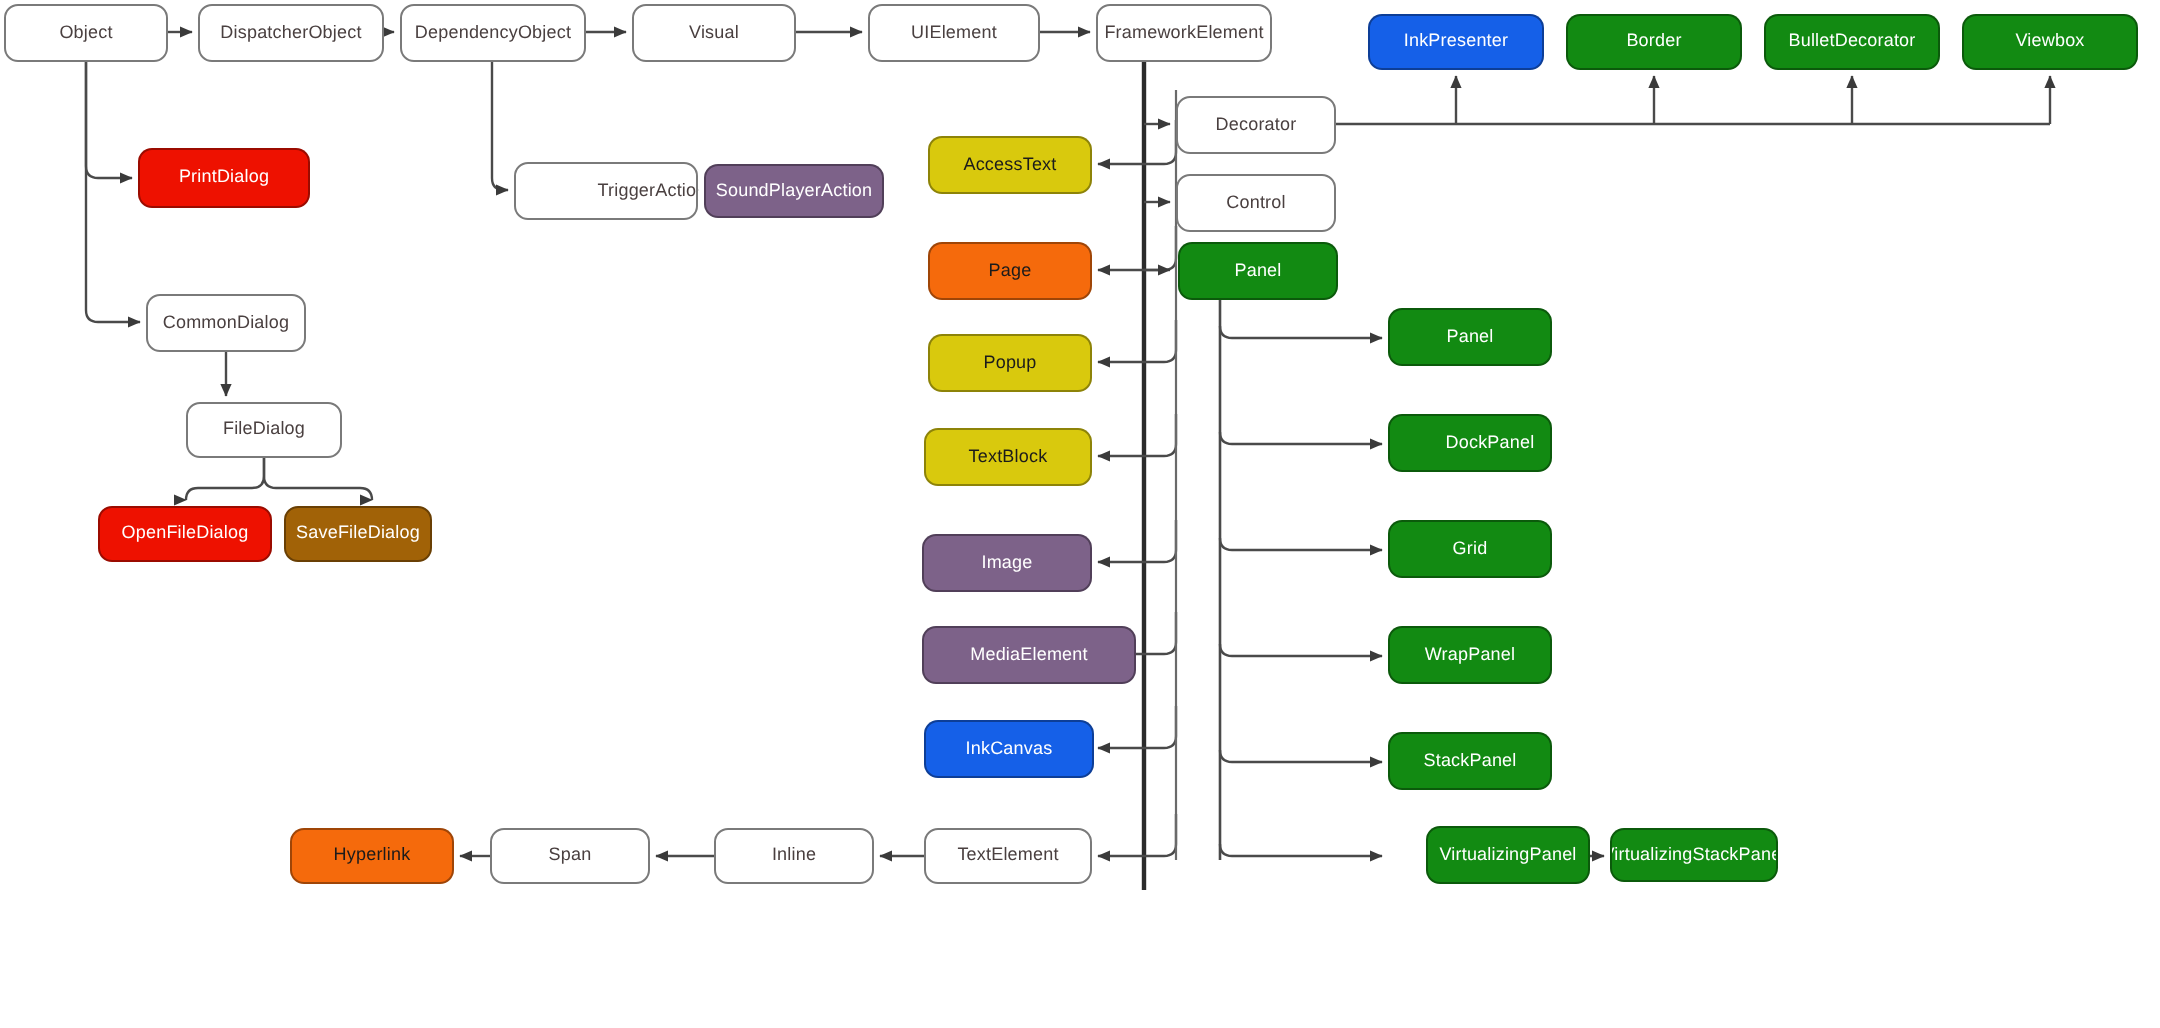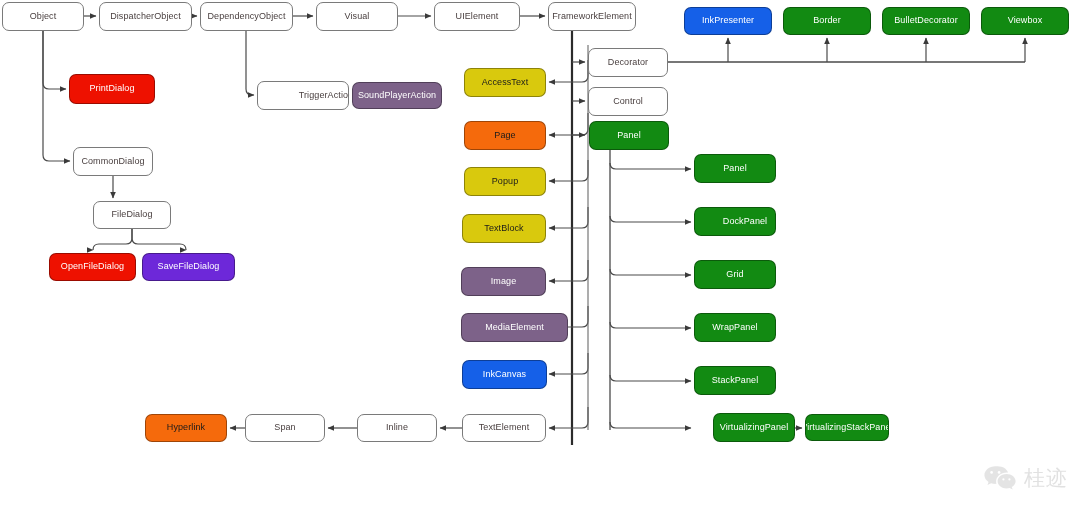--- a/index.html
+++ b/index.html
@@ -194,21 +194,21 @@
       </div>
       <div class="node plain" style="left: 73px; top: 147px; width: 80px; height: 29px;">
         <span>CommonDialog</span>
       </div>
       <div class="node plain" style="left: 93px; top: 201px; width: 78px; height: 28px;">
         <span>FileDialog</span>
       </div>
       <div class="node fill" style="left: 49px; top: 253px; width: 87px; height: 28px; background: rgb(238, 17, 0);">
         <span>OpenFileDialog</span>
       </div>
-      <div class="node fill" style="left: 142px; top: 253px; width: 93px; height: 28px; background: #6d28d9;">
+      <div class="node fill" style="left: 142px; top: 253px; width: 74px; height: 28px; background: #a16207;">
         <span>SaveFileDialog</span>
       </div>
       <div class="node plain" style="left: 257px; top: 81px; width: 92px; height: 29px; padding-left: 46px;">
         <span>TriggerAction</span>
       </div>
       <div class="node fill" style="left: 352px; top: 82px; width: 90px; height: 27px; background: rgb(125, 98, 137);">
         <span>SoundPlayerAction</span>
       </div>
       <div class="node fill dark-text" style="left: 464px; top: 68px; width: 82px; height: 29px; background: rgb(217, 201, 13);">
         <span>AccessText</span>
@@ -268,27 +268,14 @@
         <span>Span</span>
       </div>
       <div class="node plain" style="left: 357px; top: 414px; width: 80px; height: 28px;">
         <span>Inline</span>
       </div>
       <div class="node plain" style="left: 462px; top: 414px; width: 84px; height: 28px;">
         <span>TextElement</span>
       </div>
     </div>
 
-  <div id="watermark">
-    <span>
-      <svg width="34" height="28" viewBox="0 0 34 28" aria-hidden="true">
-        <path d="M12.4 2.2C6.3 2.2 1.4 6.2 1.4 11.1c0 2.8 1.6 5.3 4.1 6.9l-1 3.1 3.6-1.8c1.3.4 2.7.6 4.3.6.4 0 .8 0 1.1-.1-.3-.8-.4-1.6-.4-2.4 0-4.9 4.8-8.9 10.7-8.9.4 0 .8 0 1.2.1-.9-3.6-5.1-6.4-10.2-6.4h1.6z" fill="#cfcfcf"></path>
-        <circle cx="8.6" cy="8.4" r="1.35" fill="#ffffff"></circle>
-        <circle cx="16.1" cy="8.4" r="1.35" fill="#ffffff"></circle>
-        <path d="M32.6 17.2c0-4-4-7.2-9-7.2s-9 3.2-9 7.2 4 7.2 9 7.2c1.1 0 2.1-.2 3.1-.4l2.9 1.5-.8-2.5c2.3-1.3 3.8-3.5 3.8-5.8z" fill="#cfcfcf"></path>
-        <circle cx="20.4" cy="15.4" r="1.1" fill="#ffffff"></circle>
-        <circle cx="26.4" cy="15.4" r="1.1" fill="#ffffff"></circle>
-      </svg>
-    </span>
-    <span class="wm-text">桂迹</span>
-  </div>
 
 </div>
 
 </body></html>

